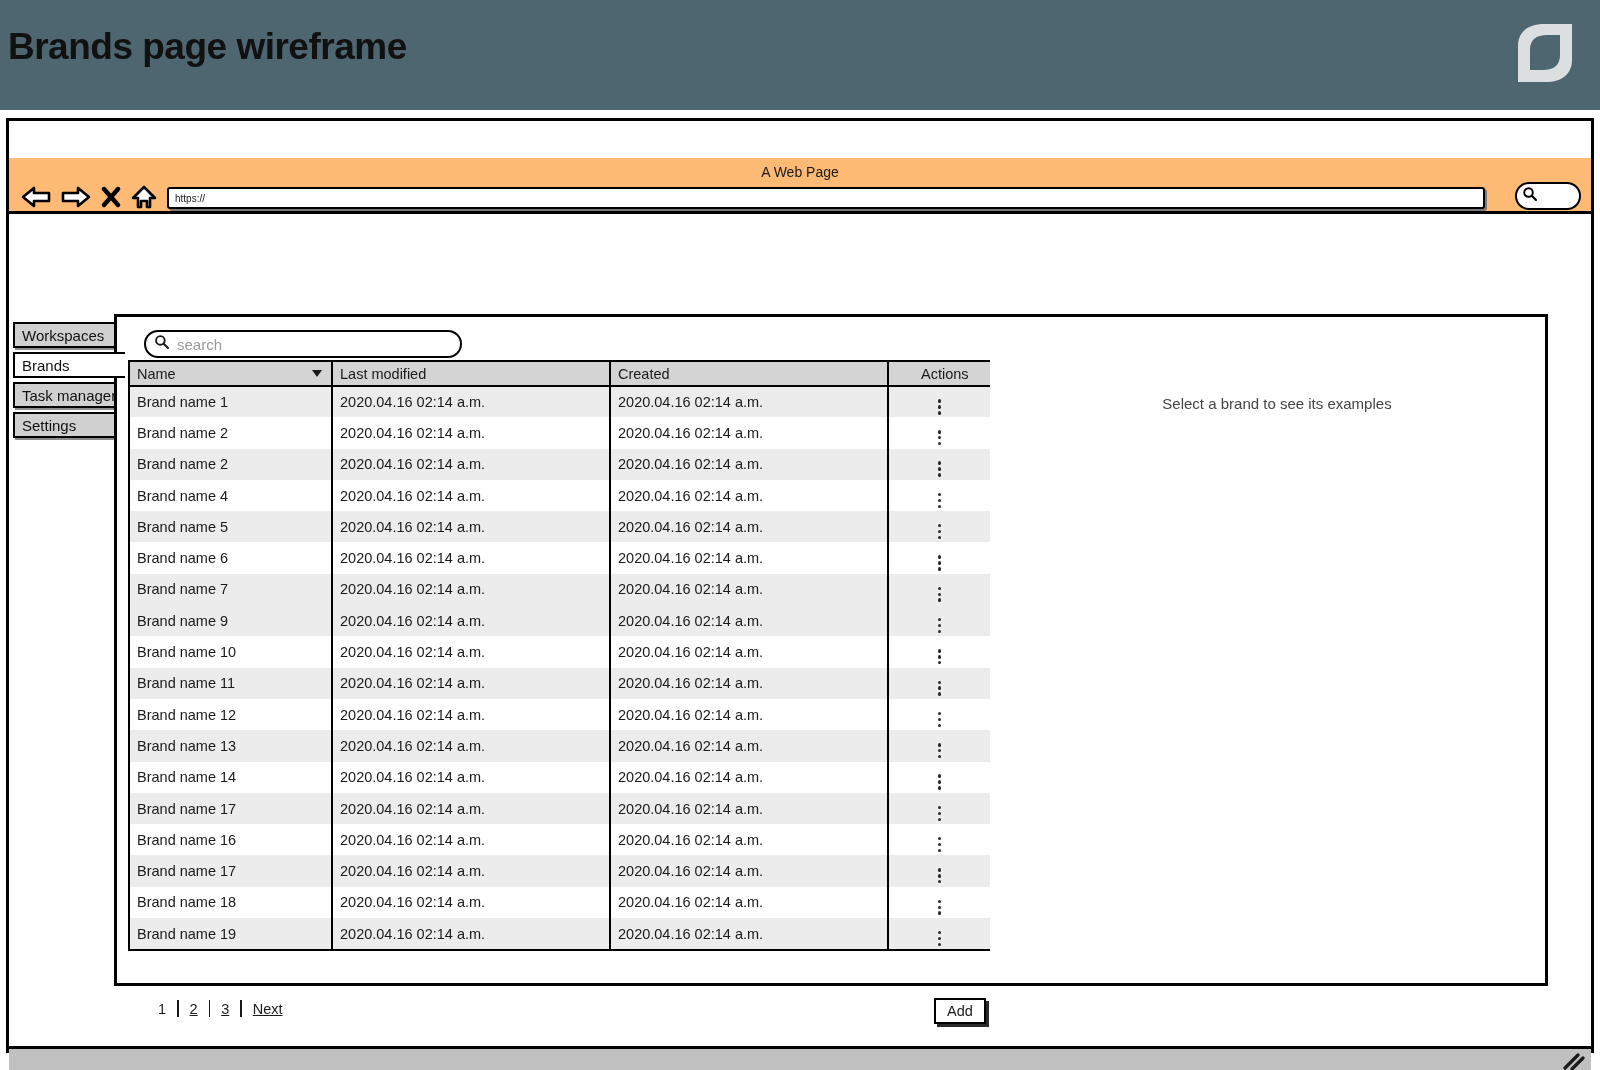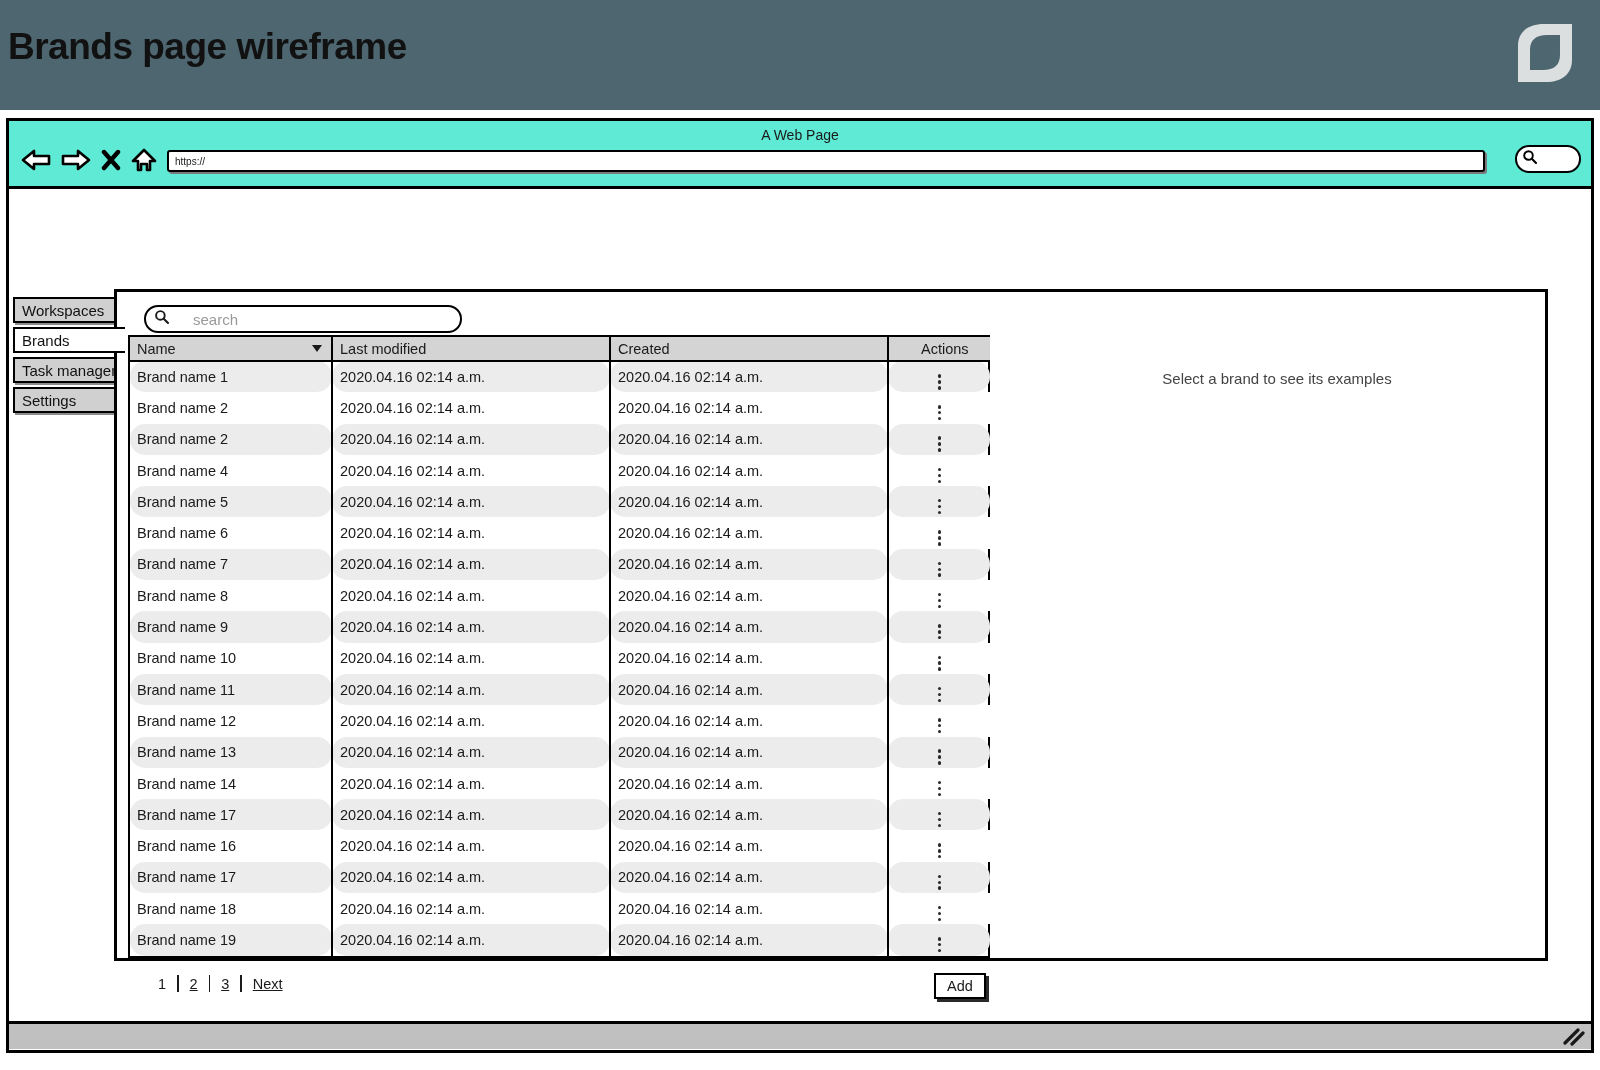--- a/index.html
+++ b/index.html
@@ -36,23 +36,24 @@
   
   .browser {
     position: absolute;
     left: 6px; top: 118px;
     width: 1588px; height: 935px;
     border: 3px solid #000000;
     background: #ffffff;
   }
   .browser-chrome {
     position: relative;
-    height: 68px;
-    background: #5eead4;
+    height: 56px;
+    background: #fdba74;
     border-bottom: 3px solid #000000;
+    margin-top: 37px;
   }
   .browser-title {
     position: absolute;
     left: 0; right: 0; top: 6px;
     text-align: center;
     font-size: 14px;
     color: #1a1a1a;
   }
   .nav-icons {
     position: absolute;
@@ -149,21 +150,21 @@
   .search-box {
     position: absolute;
     left: 27px; top: 13px;
     width: 318px; height: 28px;
     border: 2.5px solid #000000;
     border-radius: 15px;
     background: #ffffff;
     display: flex;
     align-items: center;
     padding-left: 8px;
-    gap: 23px;
+    gap: 7px;
   }
   .search-placeholder {
     font-size: 15px;
     color: #9a9a9a;
   }
 
   
   .table-wrap {
     position: absolute;
     left: 11px; top: 43px;
@@ -189,21 +190,21 @@
   thead th {
     background: #d4d4d4;
     border-bottom: 2.5px solid #000000;
     height: 24px;
     font-weight: normal;
   }
   .col-name { width: 202px; }
   .col-mod  { width: 278px; margin-left: 22px; }
   .col-cre  { width: 278px; }
   .col-act  { width: 102px; padding-left: 32px; }
-  tbody tr.odd td { background: #ececec; border-radius: 15px; }
+  tbody tr.odd td { background: #ececec; }
   tbody tr.even td { background: #ffffff; }
   .sort-caret {
     position: absolute;
     right: 9px; top: 8px;
     width: 0; height: 0;
     border-left: 5px solid transparent;
     border-right: 5px solid transparent;
     border-top: 7px solid #1a1a1a;
   }
   th.col-name { position: relative; }
@@ -443,30 +444,20 @@
               <tr class="odd">
                 <td class="col-name">Brand name 7</td>
                 <td class="col-mod">2020.04.16 02:14 a.m.</td>
                 <td class="col-cre">2020.04.16 02:14 a.m.</td>
                 <td class="col-act actions-cell"><span class="dots">
                     <i></i>
                     <i></i>
                     <i></i>
                   </span></td>
               </tr>
-              <tr class="even">
-                <td class="col-name">Brand name 8</td>
-                <td class="col-mod">2020.04.16 02:14 a.m.</td>
-                <td class="col-cre">2020.04.16 02:14 a.m.</td>
-                <td class="col-act actions-cell"><span class="dots">
-                    <i></i>
-                    <i></i>
-                    <i></i>
-                  </span></td>
-              </tr>
               <tr class="odd">
                 <td class="col-name">Brand name 9</td>
                 <td class="col-mod">2020.04.16 02:14 a.m.</td>
                 <td class="col-cre">2020.04.16 02:14 a.m.</td>
                 <td class="col-act actions-cell"><span class="dots">
                     <i></i>
                     <i></i>
                     <i></i>
                   </span></td>
               </tr>

